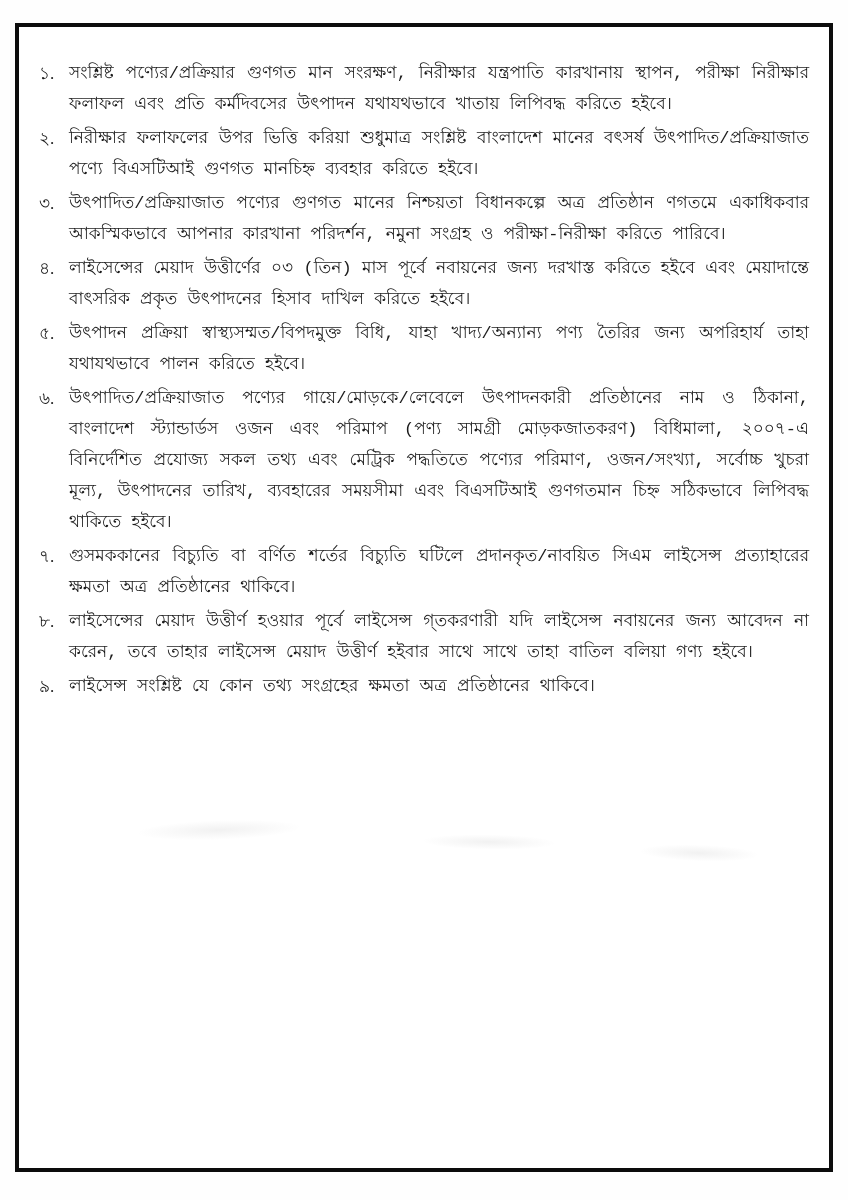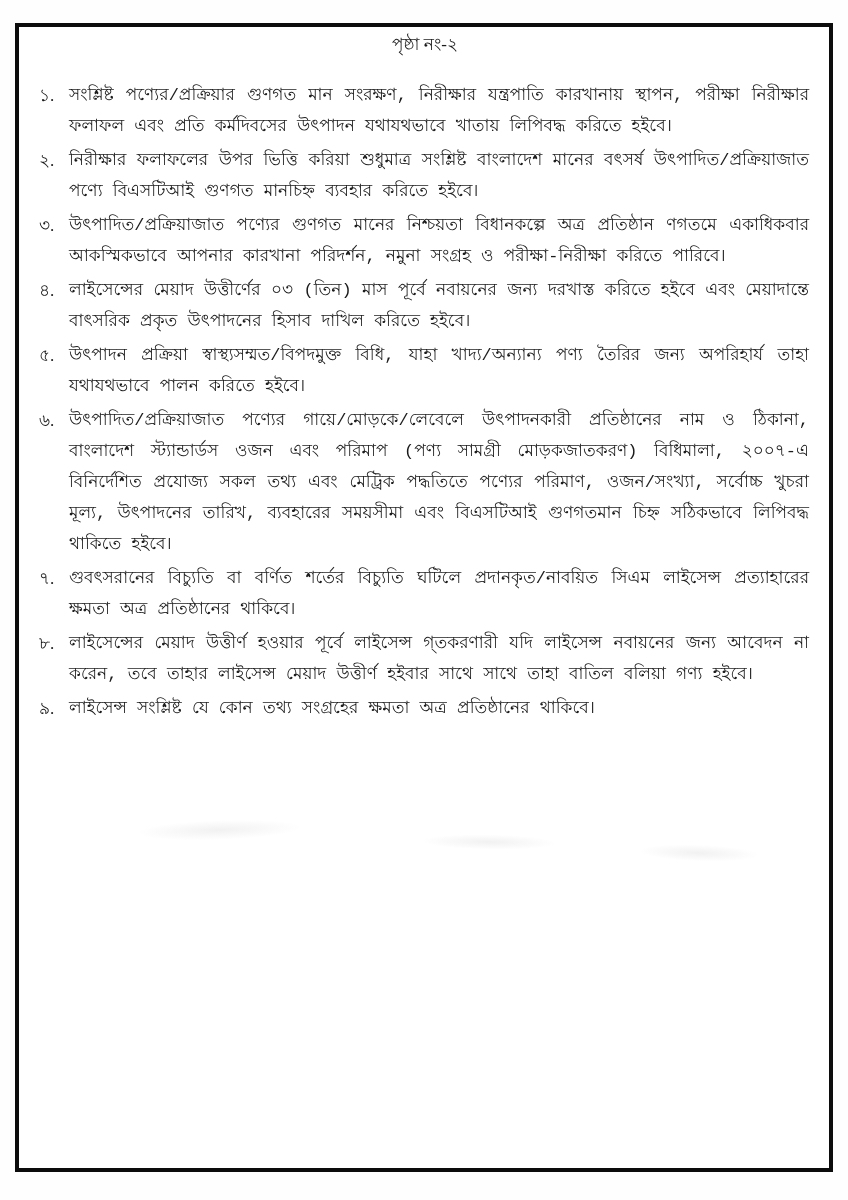--- a/index.html
+++ b/index.html
@@ -67,21 +67,20 @@
   .smudge-4 { left: 600px; top: 815px; width: 160px; height: 22px; transform: rotate(2deg); }
 </style>
 </head>
 <body>
 
 <div class="page">
   <div class="frame">
     <div class="content">
 
       <div class="header">
-        <div class="page-no">পৃষ্ঠা নং-২</div>
       </div>
 
       <ol class="terms">
   <li class="term">
     <span class="term-number">১.</span>
     <span class="term-text">সংশ্লিষ্ট পণ্যের/প্রক্রিয়ার গুণগত মান সংরক্ষণ, নিরীক্ষার যন্ত্রপাতি কারখানায় স্থাপন, পরীক্ষা নিরীক্ষার ফলাফল এবং প্রতি কর্মদিবসের উৎপাদন যথাযথভাবে খাতায় লিপিবদ্ধ করিতে হইবে।</span>
   </li>
 
   <li class="term">
     <span class="term-number">২.</span>
@@ -103,21 +102,21 @@
     <span class="term-text">উৎপাদন প্রক্রিয়া স্বাস্থ্যসম্মত/বিপদমুক্ত বিধি, যাহা খাদ্য/অন্যান্য পণ্য তৈরির জন্য অপরিহার্য তাহা যথাযথভাবে পালন করিতে হইবে।</span>
   </li>
 
   <li class="term">
     <span class="term-number">৬.</span>
     <span class="term-text">উৎপাদিত/প্রক্রিয়াজাত পণ্যের গায়ে/মোড়কে/লেবেলে উৎপাদনকারী প্রতিষ্ঠানের নাম ও ঠিকানা, বাংলাদেশ স্ট্যান্ডার্ডস ওজন এবং পরিমাপ (পণ্য সামগ্রী মোড়কজাতকরণ) বিধিমালা, ২০০৭-এ বিনির্দেশিত প্রযোজ্য সকল তথ্য এবং মেট্রিক পদ্ধতিতে পণ্যের পরিমাণ, ওজন/সংখ্যা, সর্বোচ্চ খুচরা মূল্য, উৎপাদনের তারিখ, ব্যবহারের সময়সীমা এবং বিএসটিআই গুণগতমান চিহ্ন সঠিকভাবে লিপিবদ্ধ থাকিতে হইবে।</span>
   </li>
 
   <li class="term">
     <span class="term-number">৭.</span>
-    <span class="term-text">গুবৎসরানের বিচ্যুতি বা বর্ণিত শর্তের বিচ্যুতি ঘটিলে প্রদানকৃত/নাবয়িত সিএম লাইসেন্স প্রত্যাহারের ক্ষমতা অত্র প্রতিষ্ঠানের থাকিবে।</span>
+    <span class="term-text">গুসমককানের বিচ্যুতি বা বর্ণিত শর্তের বিচ্যুতি ঘটিলে প্রদানকৃত/নাবয়িত সিএম লাইসেন্স প্রত্যাহারের ক্ষমতা অত্র প্রতিষ্ঠানের থাকিবে।</span>
   </li>
 
   <li class="term">
     <span class="term-number">৮.</span>
     <span class="term-text">লাইসেন্সের মেয়াদ উত্তীর্ণ হওয়ার পূর্বে লাইসেন্স গ্তকরণারী যদি লাইসেন্স নবায়নের জন্য আবেদন না করেন, তবে তাহার লাইসেন্স মেয়াদ উত্তীর্ণ হইবার সাথে সাথে তাহা বাতিল বলিয়া গণ্য হইবে।</span>
   </li>
 
   <li class="term">
     <span class="term-number">৯.</span>
     <span class="term-text">লাইসেন্স সংশ্লিষ্ট যে কোন তথ্য সংগ্রহের ক্ষমতা অত্র প্রতিষ্ঠানের থাকিবে।</span>

